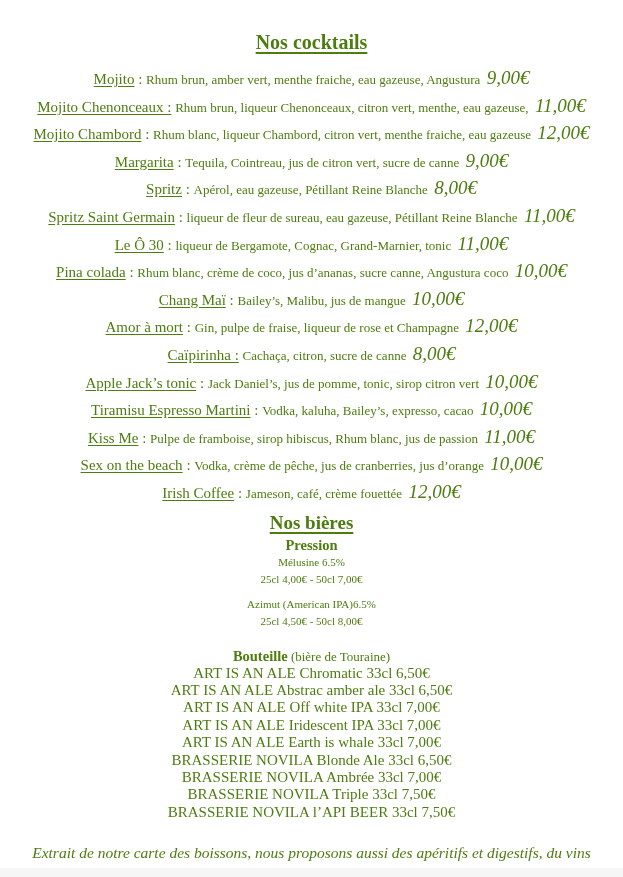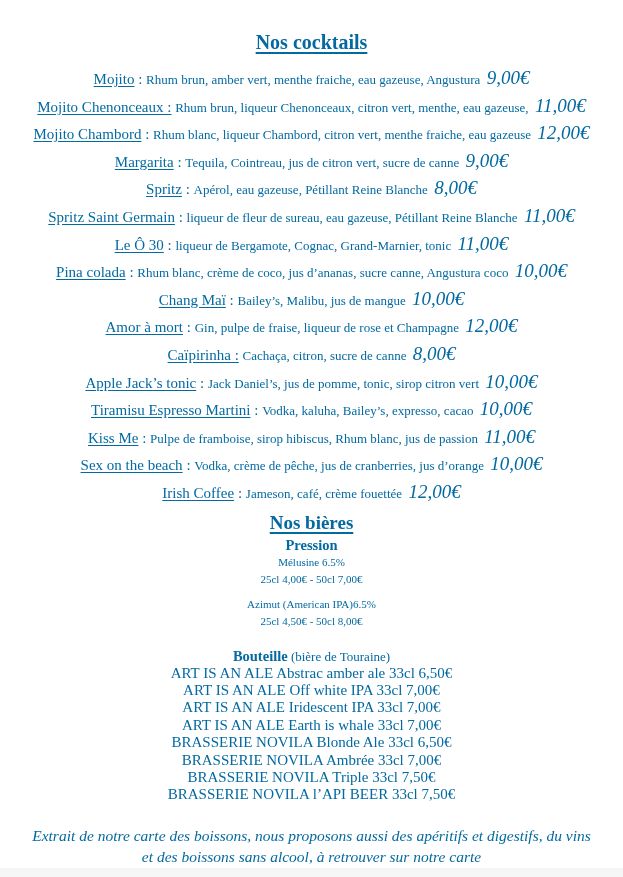--- a/index.html
+++ b/index.html
@@ -6,21 +6,21 @@
     margin: 0;
     padding: 0;
     background: #ffffff;
   }
   .page {
     position: relative;
     width: 623px;
     height: 877px;
     margin: 0 auto;
     background: #ffffff;
-    color: #0369a1;
+    color: #4d7c0f;
     font-family: "Liberation Serif", "DejaVu Serif", serif;
     text-align: center;
     overflow: hidden;
     box-sizing: border-box;
     padding: 0 26px;
   }
   .section-title {
     font-size: 20px;
     font-weight: bold;
     text-decoration: underline;
@@ -134,20 +134,21 @@
 
   <div class="pression-entry">
     <div class="beer-name">Azimut (American IPA)6.5%</div>
     <div class="beer-prices">25cl 4,50€ - 50cl 8,00€</div>
   </div>
 </div>
 
   <div class="bottle-heading"><span class="sub-heading">Bouteille</span><span class="bottle-note"> (bière de Touraine)</span></div>
 
   <div class="bottle-list">
+  <div class="bottle-line">ART IS AN ALE Chromatic 33cl 6,50€</div>
 
   <div class="bottle-line">ART IS AN ALE Abstrac amber ale 33cl 6,50€</div>
 
   <div class="bottle-line">ART IS AN ALE Off white IPA 33cl 7,00€</div>
 
   <div class="bottle-line">ART IS AN ALE Iridescent IPA 33cl 7,00€</div>
 
   <div class="bottle-line">ART IS AN ALE Earth is whale 33cl 7,00€</div>
 
   <div class="bottle-line">BRASSERIE NOVILA Blonde Ale 33cl 6,50€</div>

